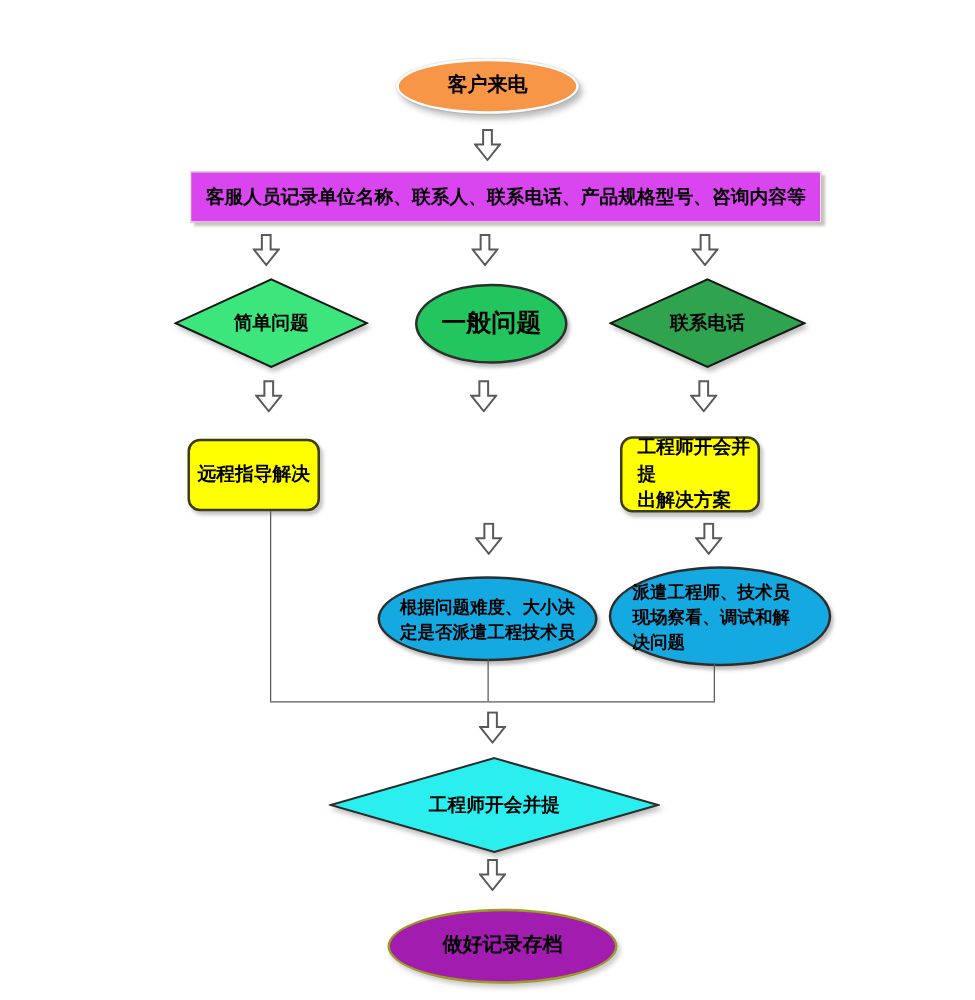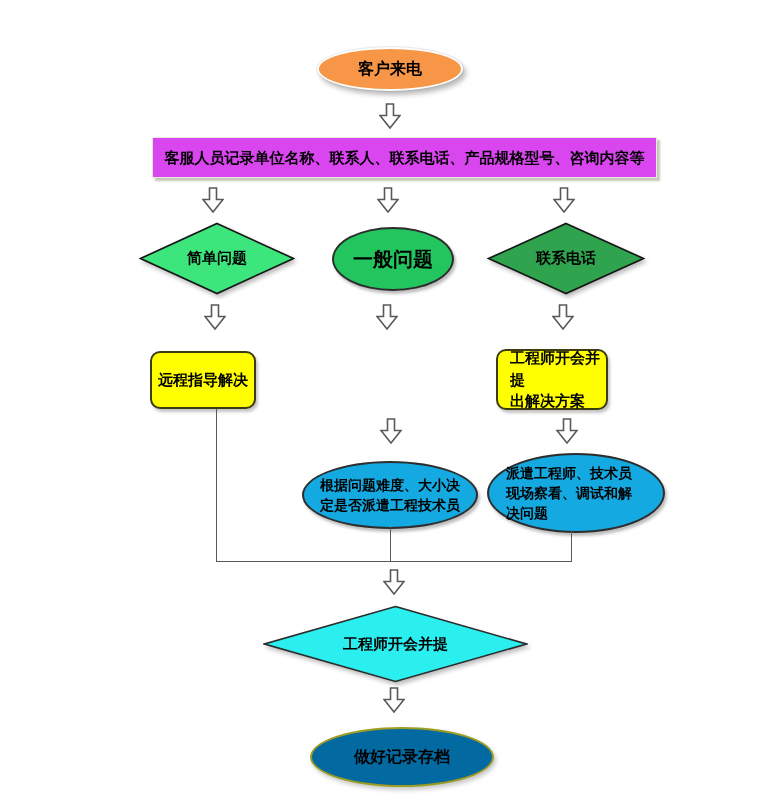--- a/index.html
+++ b/index.html
@@ -38,21 +38,21 @@
   }
   .process.align-left{justify-content:flex-start;text-align:left;padding-left:12px;}
   
   .blue-ellipse{
     background:#14A9E0;border:2px solid #2d2d2d;font-size:14px;
     box-shadow:2px 3px 3px rgba(90,90,90,.4);
   }
   .blue-ellipse.align-left{justify-content:flex-start;text-align:left;padding-left:17px;}
   
   .archive{
-    background:#0369a1;border:2px solid #9c9c22;font-size:16px;
+    background:#a21caf;border:2px solid #9c9c22;font-size:16px;
     box-shadow:2px 3px 4px rgba(120,120,120,.4);
   }
   .connector{position:absolute;background:#595959;}
   .arrow{position:absolute;width:22px;height:26px;}
 </style>
 </head>
 <body>
 
 <div class="canvas">
 

